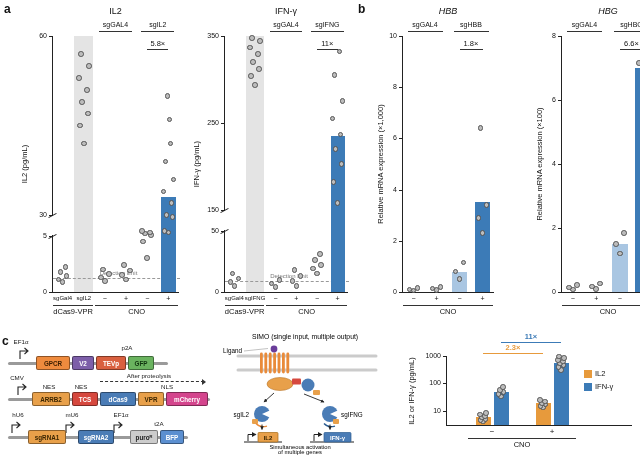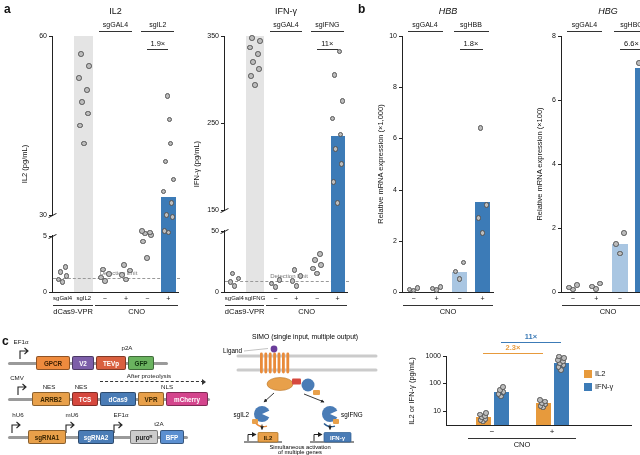--- a/index.html
+++ b/index.html
@@ -92,21 +92,21 @@
       <div style="position: absolute; left: 146.617px; top: 152.64px; width: 5.6px; height: 5.6px; border-radius: 50%; background: rgb(188, 188, 188); border: 1px solid rgb(85, 85, 85);"></div>
       <div style="position: absolute; left: 151.617px; top: 134.72px; width: 5.6px; height: 5.6px; border-radius: 50%; background: rgb(188, 188, 188); border: 1px solid rgb(85, 85, 85);"></div>
       <div style="position: absolute; left: 150.617px; top: 110.827px; width: 5.6px; height: 5.6px; border-radius: 50%; background: rgb(188, 188, 188); border: 1px solid rgb(85, 85, 85);"></div>
       <div style="position: absolute; left: 148.617px; top: 86.9333px; width: 5.6px; height: 5.6px; border-radius: 50%; background: rgb(188, 188, 188); border: 1px solid rgb(85, 85, 85);"></div>
       <div style="position: absolute; left: 131.25px; top: 289px; width: 42.3333px; text-align: center; font-size: 7px;">+</div>
       <div style="position: absolute; left: 82.9167px; top: 25px; width: 33.1667px; height: 1px; background: rgb(51, 51, 51);"></div>
       <div style="position: absolute; left: 68.9167px; top: 15px; width: 61.1667px; text-align: center; font-size: 7px;">sgGAL4</div>
       <div style="position: absolute; left: 125.25px; top: 25px; width: 33.1667px; height: 1px; background: rgb(51, 51, 51);"></div>
       <div style="position: absolute; left: 111.25px; top: 15px; width: 61.1667px; text-align: center; font-size: 7px;">sgIL2</div>
       <div style="position: absolute; left: 131.25px; top: 43px; width: 21.1667px; height: 1px; background: rgb(51, 51, 51);"></div>
-      <div style="position: absolute; left: 121.25px; top: 33px; width: 41.1667px; text-align: center; font-size: 7.5px;">1.9×</div>
+      <div style="position: absolute; left: 121.25px; top: 33px; width: 41.1667px; text-align: center; font-size: 7.5px;">5.8×</div>
       <div style="position: absolute; left: 37.0583px; top: 299px; width: 40.2167px; height: 1px; background: rgb(51, 51, 51);"></div>
       <div style="position: absolute; left: 25.0583px; top: 301px; width: 64.2167px; text-align: center; font-size: 7.5px;">dCas9-VPR</div>
       <div style="position: absolute; left: 79.3917px; top: 299px; width: 82.55px; height: 1px; background: rgb(51, 51, 51);"></div>
       <div style="position: absolute; left: 67.3917px; top: 301px; width: 106.55px; text-align: center; font-size: 7.5px;">CNO</div>
     </div>
   <div class="chart" style="left:188px;top:6px;width:168px;height:324px">
       <div style="position: absolute; left: 36px; top: 0px; width: 124px; text-align: center; font-size: 9px; font-style: normal;">IFN-γ</div>
       <div style="position: absolute; left: 57.9067px; top: 30px; width: 18.1867px; height: 256px; background: rgb(228, 228, 228);"></div>
       <div style="position: absolute; left: 36px; top: 30px; width: 1px; height: 256px; background: rgb(34, 34, 34);"></div>
       <div style="position: absolute; left: 36px; top: 286px; width: 124px; height: 1px; background: rgb(34, 34, 34);"></div>

